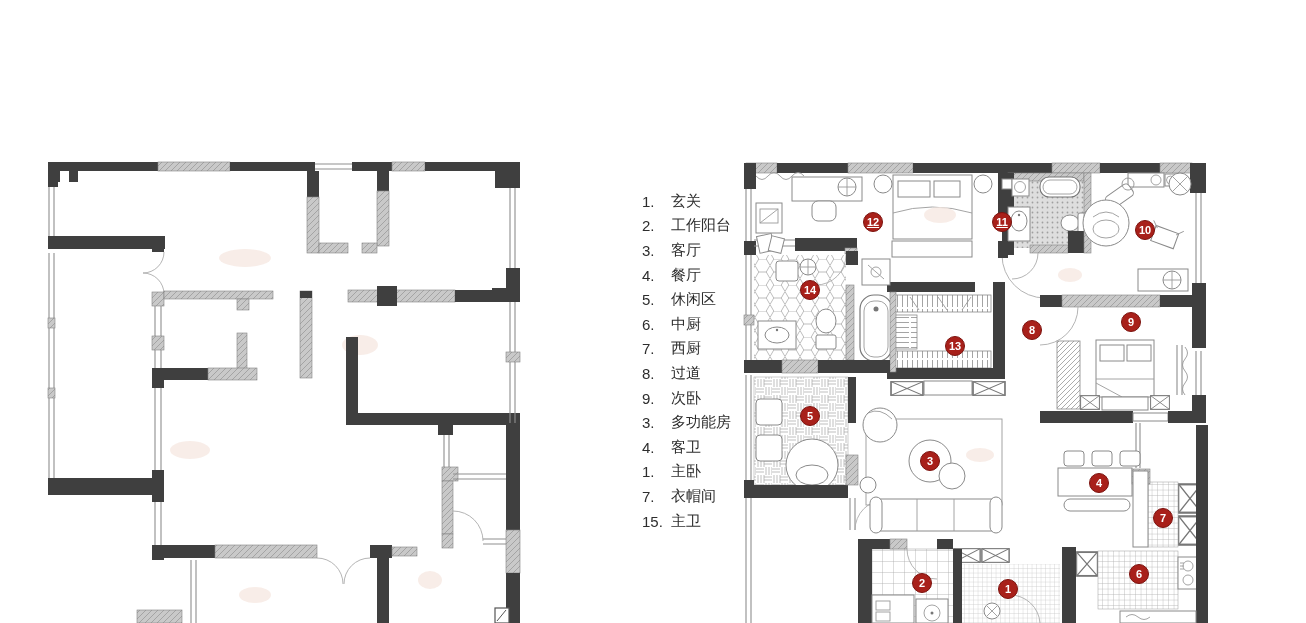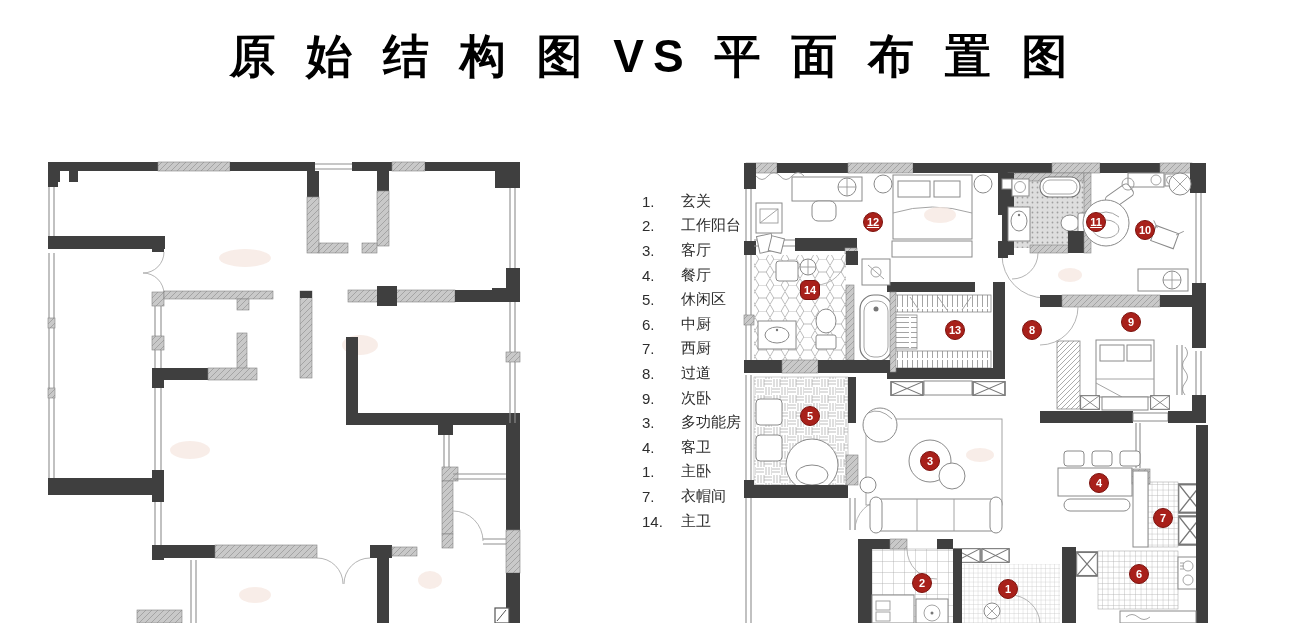--- a/index.html
+++ b/index.html
@@ -3,35 +3,34 @@
 <meta charset="utf-8">
 <style>
   html,body{margin:0;padding:0;background:#fff;}
   .stage{position:relative;width:1306px;height:623px;background:#fff;overflow:hidden;
          font-family:"Liberation Sans",sans-serif;}
   .title{position:absolute;top:26px;left:0;width:100%;text-align:center;
          font-size:46px;font-weight:900;color:#000;letter-spacing:9px;white-space:nowrap;}
   .legend{position:absolute;left:642px;top:189px;width:110px;color:#2d2d2d;font-size:15px;}
   .legend-row{display:flex;height:24.6px;align-items:center;white-space:nowrap;}
   .legend-num{width:26px;flex:0 0 26px;}
-  .legend-label{margin-left:13px;}
+  .legend-label{margin-left:3px;}
   .plan{position:absolute;}
   .plan-left{left:40px;top:140px;width:500px;height:483px;}
   .plan-right{left:740px;top:155px;width:470px;height:468px;}
   .marker{position:absolute;width:20px;height:20px;border-radius:50%;
           background:#a8201a;border:1px solid #7c130f;box-sizing:border-box;
           color:#fff;font-size:11px;font-weight:bold;line-height:18px;text-align:center;}
   svg{display:block;}
 </style>
 </head>
 <body>
 
 <div class="stage">
 
-  <div class="title">原 始 结 构 图 VS 平 面 布 置 图</div>
 
   <div class="legend">
     <div class="legend-row">
         <span class="legend-num">1.</span>
         <span class="legend-label">玄关</span>
       </div>
     <div class="legend-row">
         <span class="legend-num">2.</span>
         <span class="legend-label">工作阳台</span>
       </div>
@@ -73,21 +72,21 @@
       </div>
     <div class="legend-row">
         <span class="legend-num">1.</span>
         <span class="legend-label">主卧</span>
       </div>
     <div class="legend-row">
         <span class="legend-num">7.</span>
         <span class="legend-label">衣帽间</span>
       </div>
     <div class="legend-row">
-        <span class="legend-num">14.</span>
+        <span class="legend-num">15.</span>
         <span class="legend-label">主卫</span>
       </div>
   </div>
 
   <div class="plan plan-left">
   <svg width="500" height="483" viewBox="0 0 500 483">
     <defs>
       <pattern id="hA" width="6" height="6" patternUnits="userSpaceOnUse">
         <rect width="6" height="6" fill="#c9c9c9"></rect>
         <path d="M0,6 L6,0" stroke="#9a9a9a" stroke-width="0.8"></path>
@@ -462,18 +461,18 @@
   <div class="marker" style="left:998px;top:579px;">1</div>
   <div class="marker" style="left:912px;top:573px;">2</div>
   <div class="marker" style="left:920px;top:451px;">3</div>
   <div class="marker" style="left:1089px;top:473px;">4</div>
   <div class="marker" style="left:800px;top:406px;">5</div>
   <div class="marker" style="left:1129px;top:564px;">6</div>
   <div class="marker" style="left:1153px;top:508px;">7</div>
   <div class="marker" style="left:1022px;top:320px;">8</div>
   <div class="marker" style="left:1121px;top:312px;">9</div>
   <div class="marker" style="left:1135px;top:220px;">10</div>
-  <div class="marker" style="left:1086px;top:212px;text-decoration:underline;">11</div>
+  <div class="marker" style="left:992px;top:212px;text-decoration:underline;">11</div>
   <div class="marker" style="left:863px;top:212px;text-decoration:underline;">12</div>
-  <div class="marker" style="left:945px;top:320px;">13</div>
-  <div class="marker" style="left:800px;top:280px;border-radius:6px;">14</div>
+  <div class="marker" style="left:945px;top:336px;">13</div>
+  <div class="marker" style="left:800px;top:280px;">14</div>
 
 </div>
 
 </body></html>

